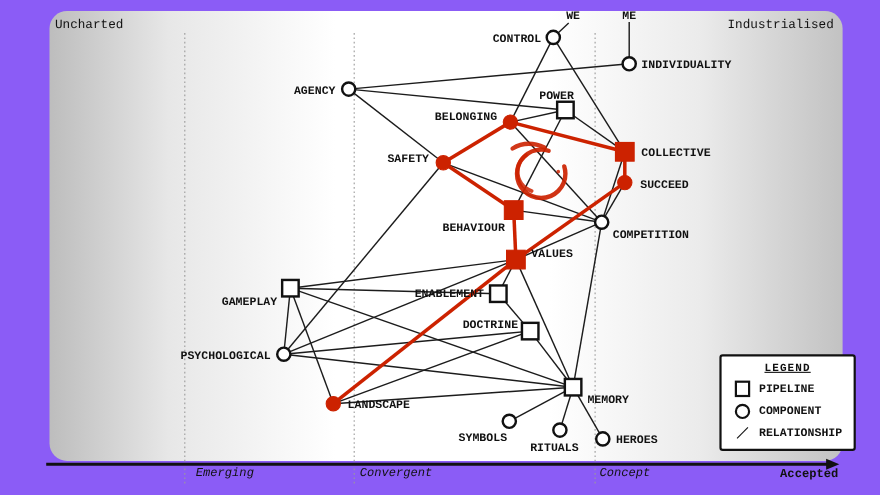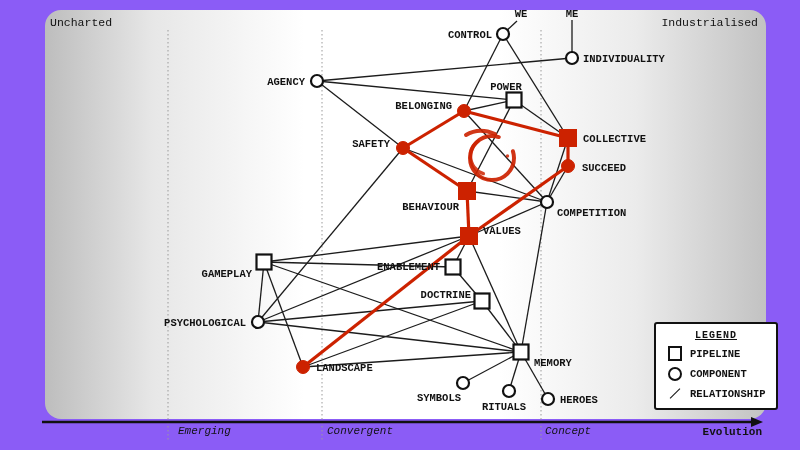--- a/index.html
+++ b/index.html
@@ -152,14 +152,14 @@
       <span class="legend-label">RELATIONSHIP</span>
     </div>
   </div>
 
   <div id="stage-labels">
       <div class="stage-label" style="left: 59px; margin-top: 28px;">Concept</div>
       <div class="stage-label" style="left: 178px;">Emerging</div>
       <div class="stage-label" style="left: 327px;">Convergent</div>
       <div class="stage-label" style="left: 545px;">Concept</div>
     </div>
-  <div class="evolution-label">Evolution</div>
+  <div class="evolution-label">Accepted</div>
 </div>
 
 </body></html>

